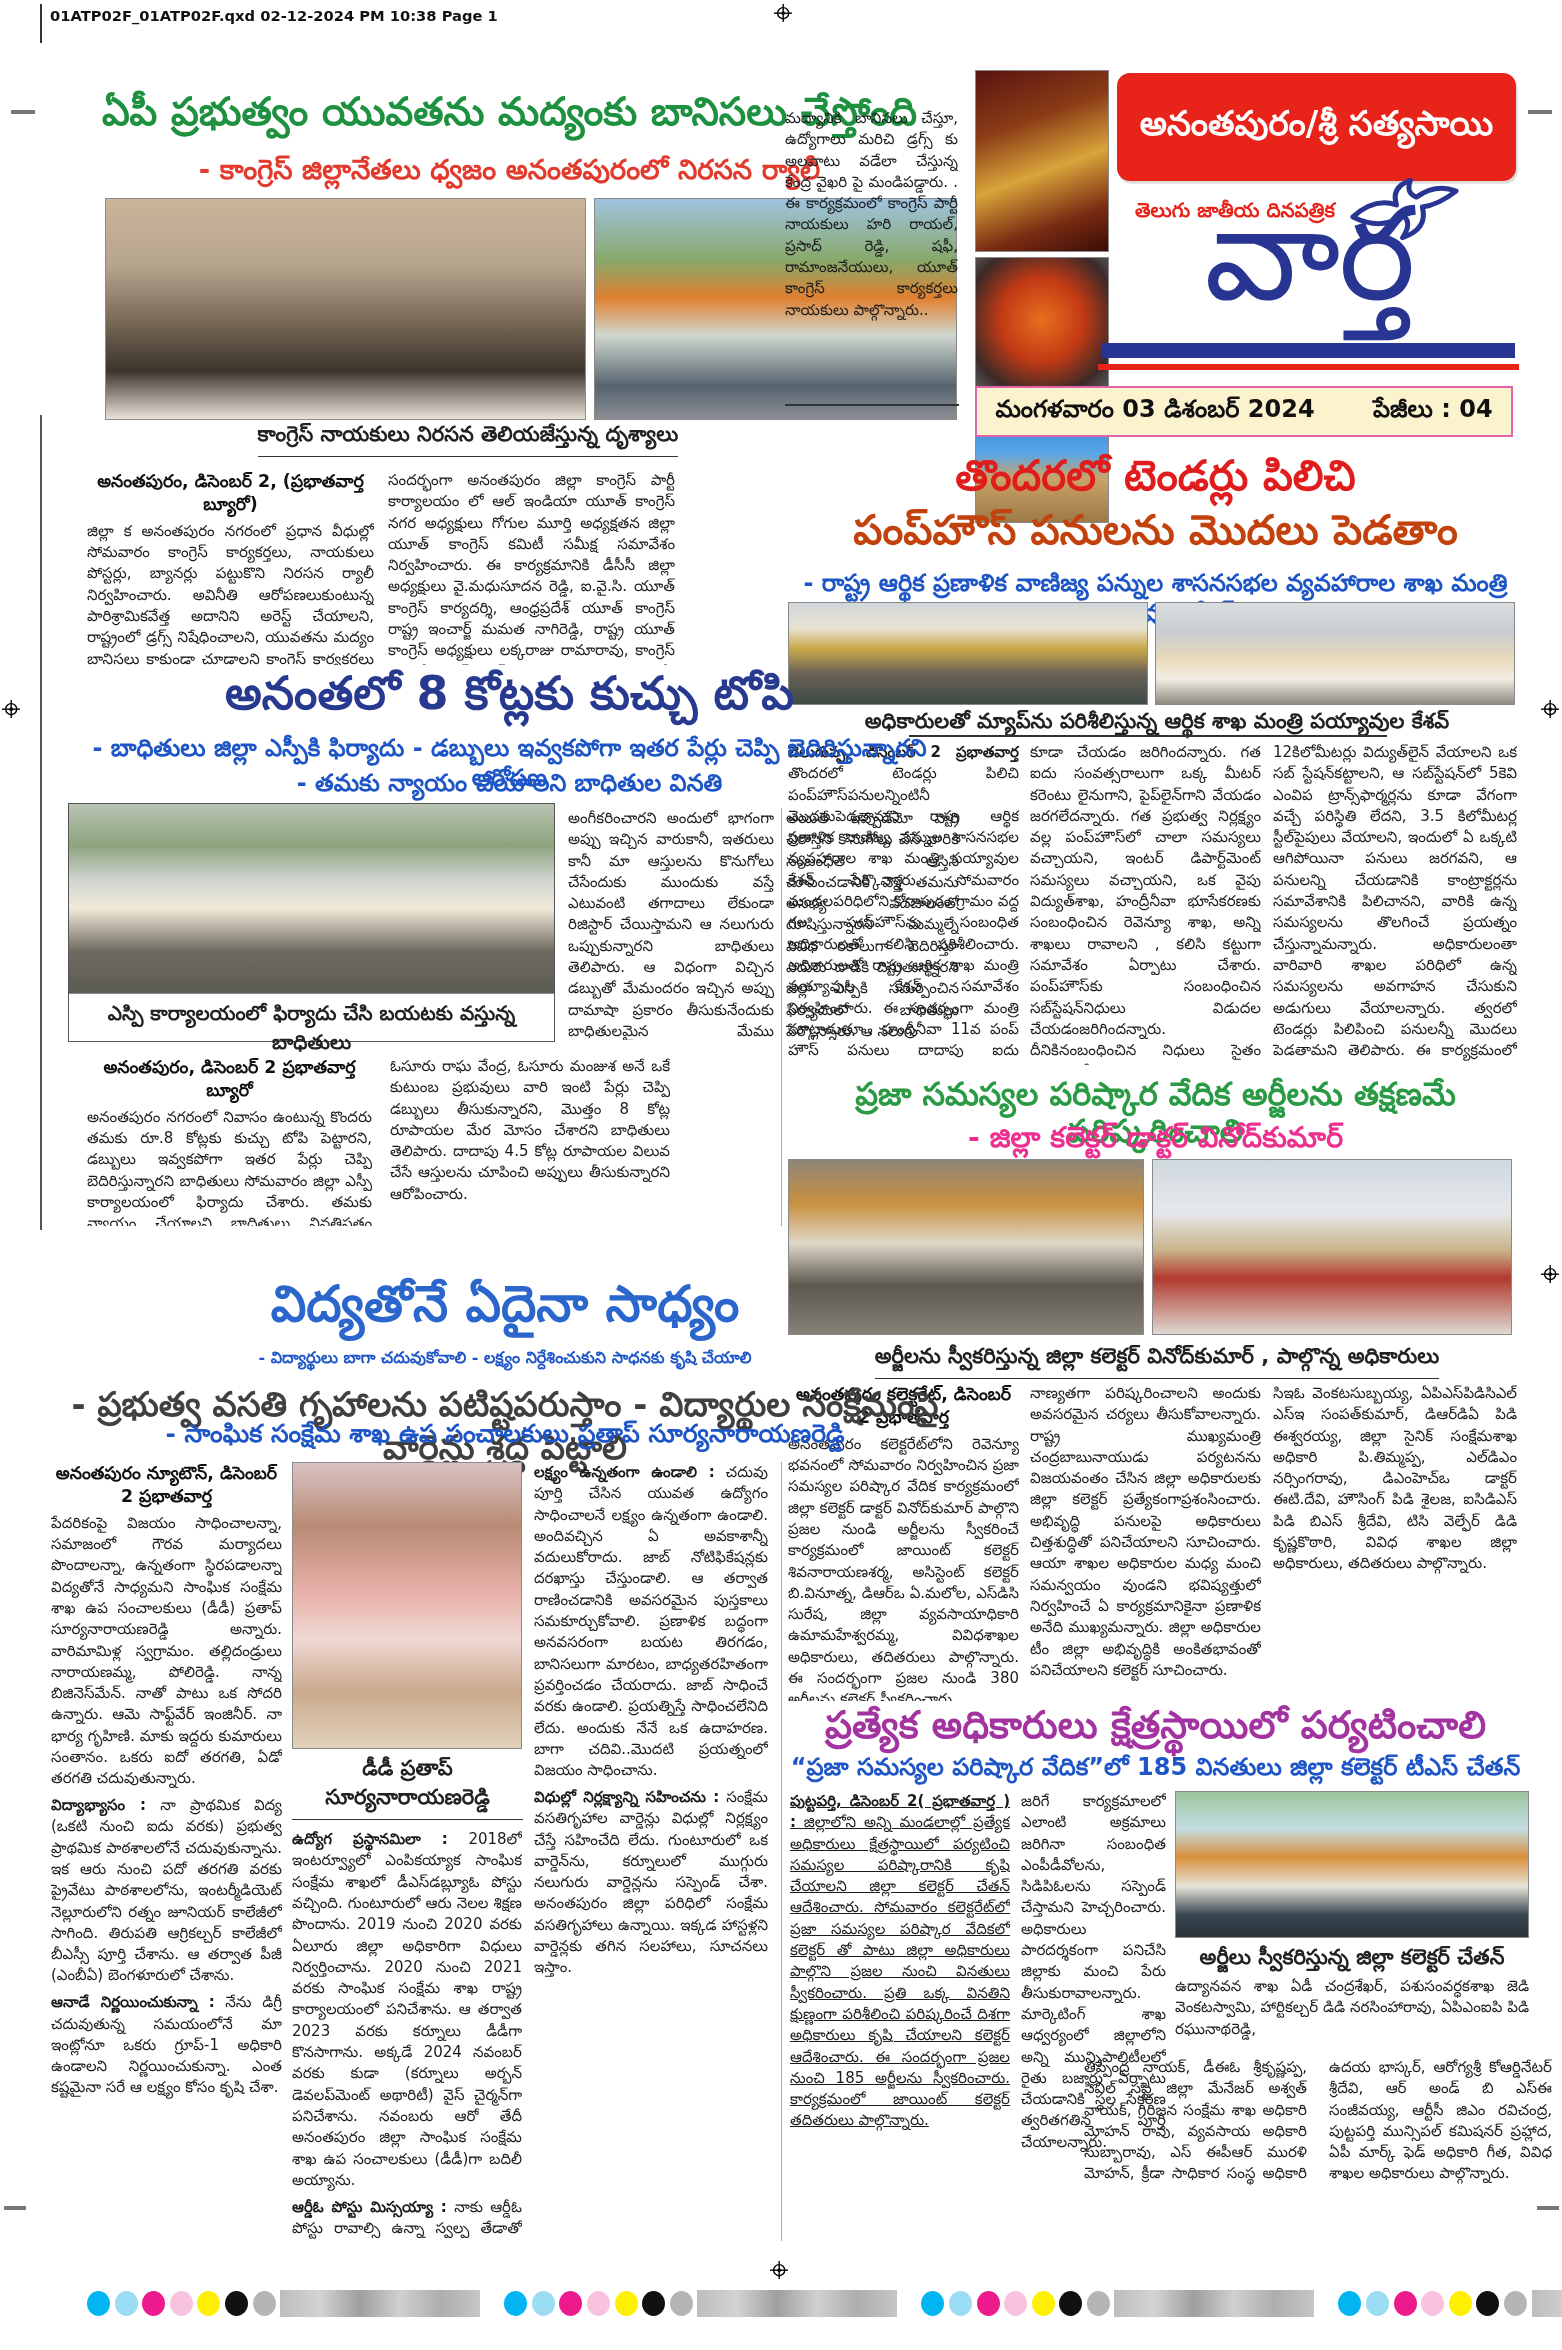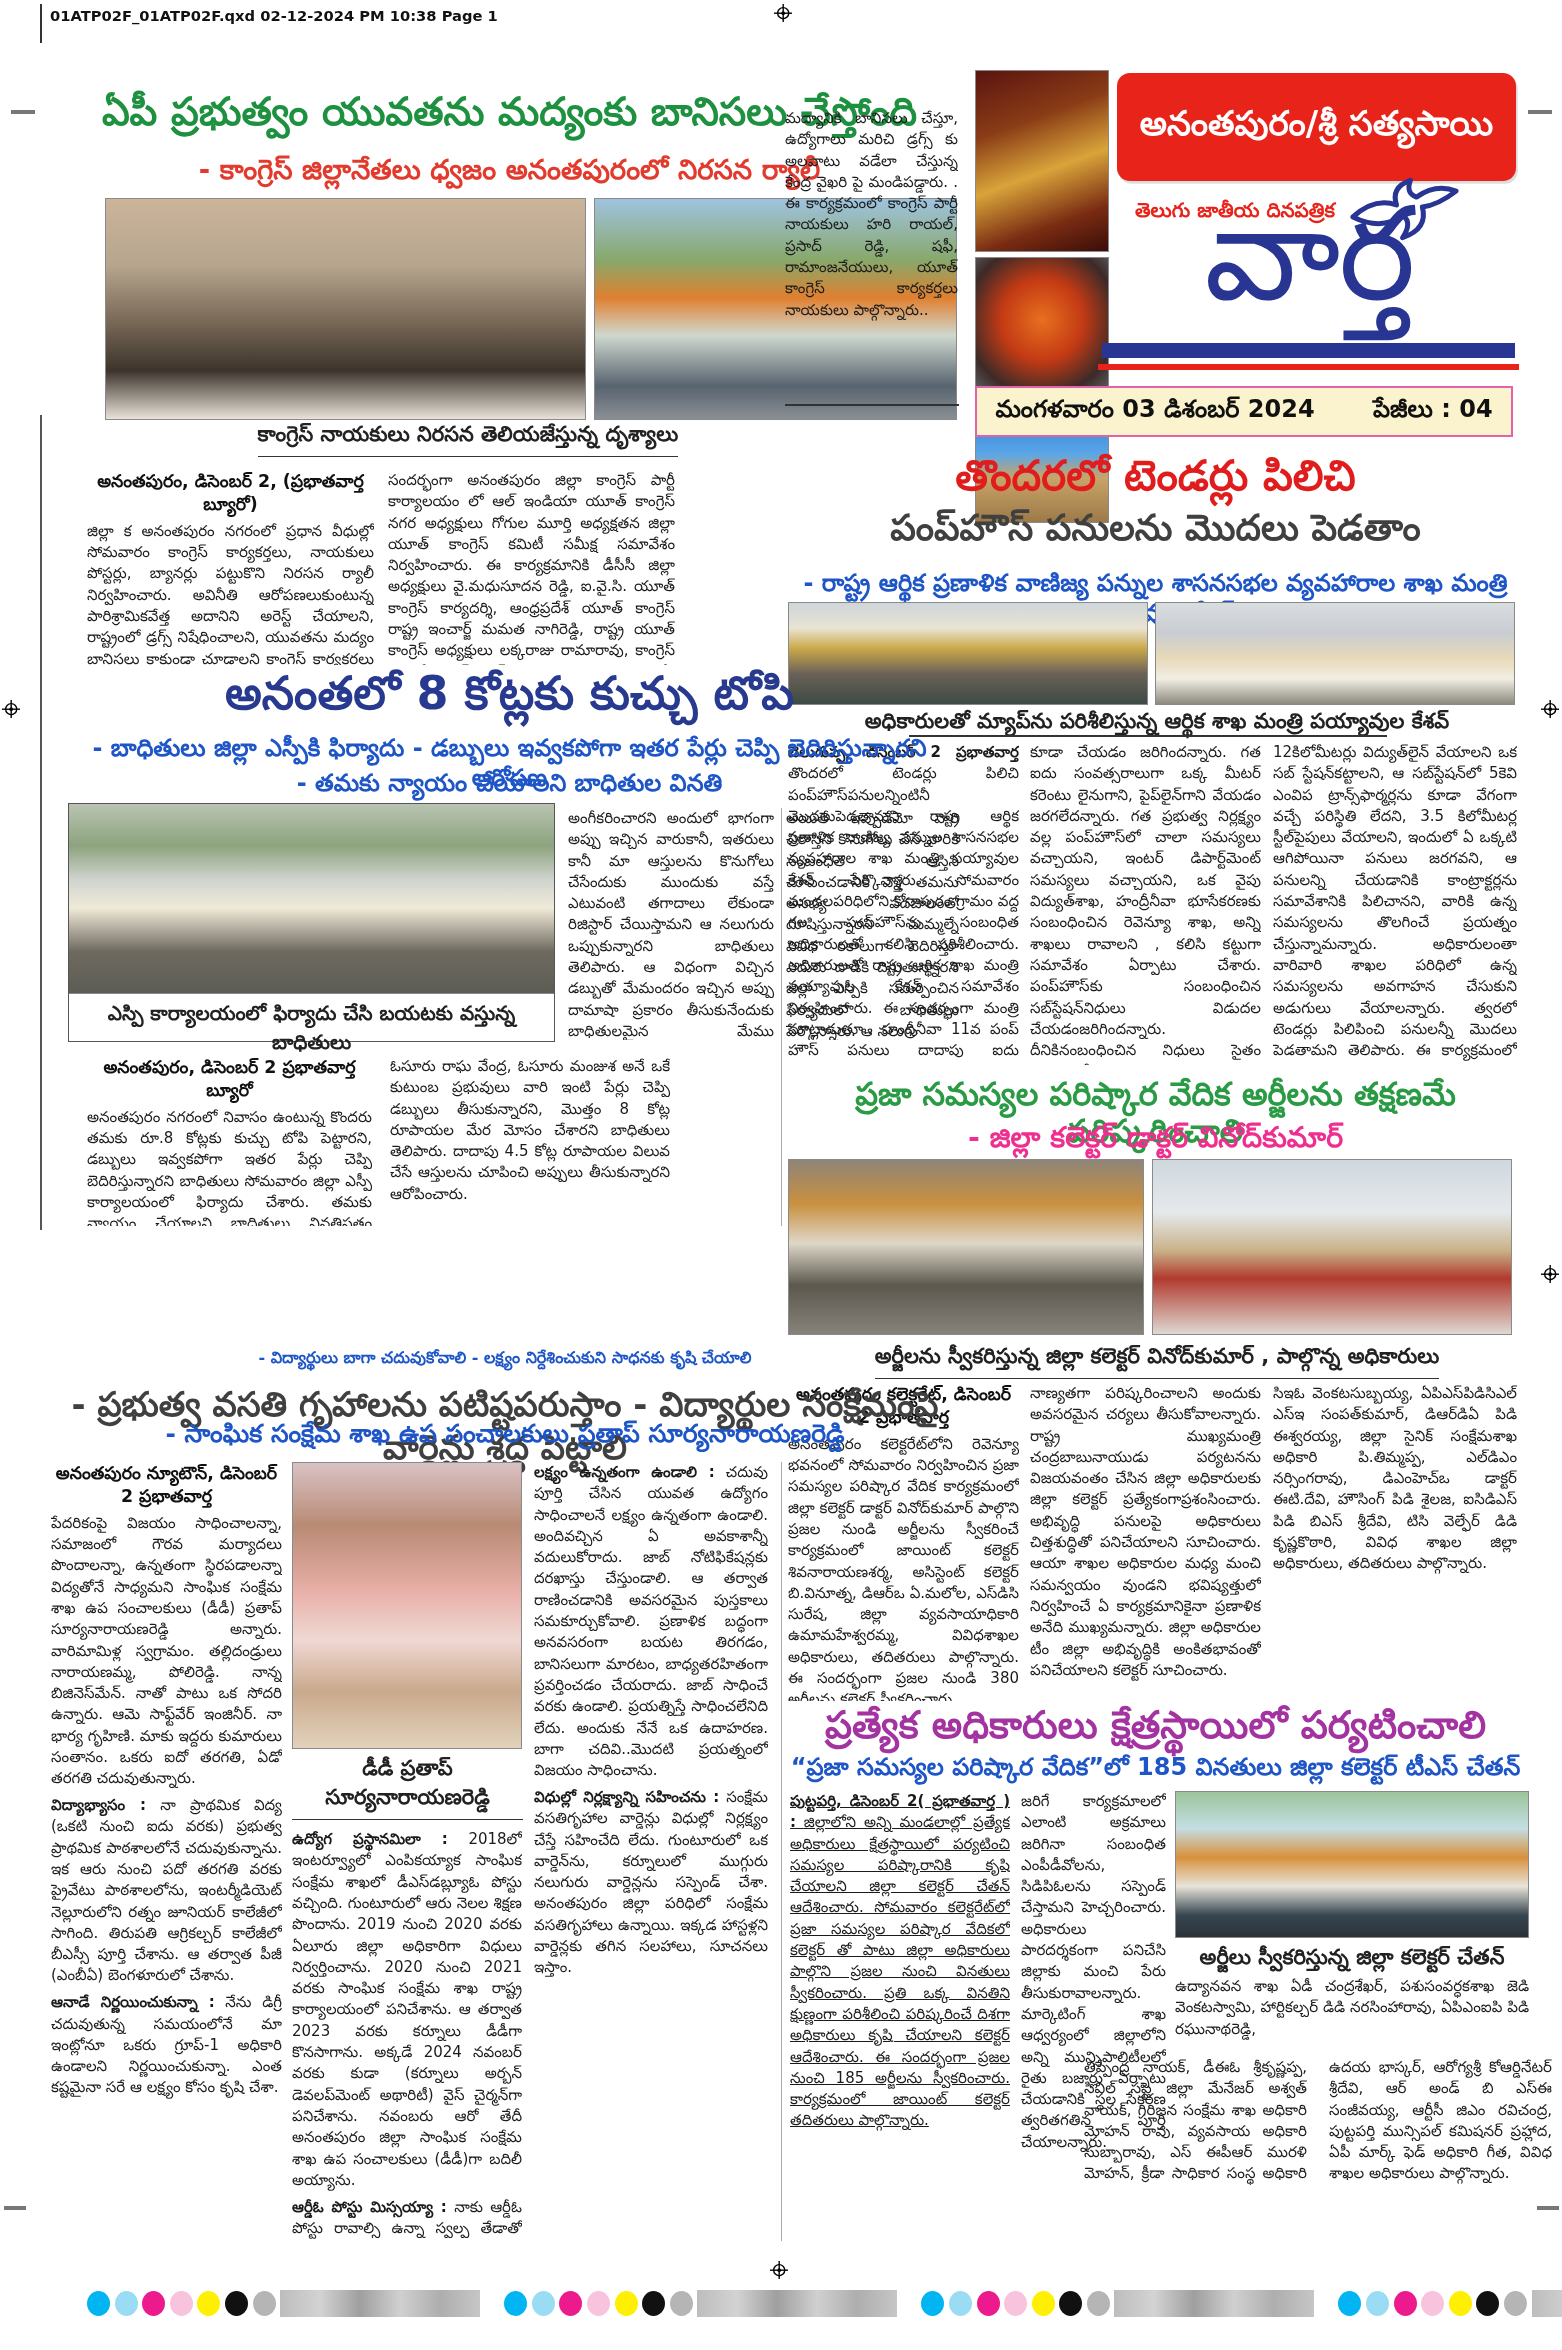--- a/index.html
+++ b/index.html
@@ -123,21 +123,21 @@
 
   <div class="abs bodycol" style="left:87px;top:470px;width:287px;height:195px;">
     <div class="dateline">అనంతపురం, డిసెంబర్ 2, (ప్రభాతవార్త బ్యూరో)</div>
     <span>జిల్లా క అనంతపురం నగరంలో ప్రధాన వీధుల్లో సోమవారం కాంగ్రెస్ కార్యకర్తలు, నాయకులు పోస్టర్లు, బ్యానర్లు పట్టుకొని నిరసన ర్యాలీ నిర్వహించారు. అవినీతి ఆరోపణలుకుంటున్న పారిశ్రామికవేత్త అదానిని అరెస్ట్ చేయాలని, రాష్ట్రంలో డ్రగ్స్ నిషేధించాలని, యువతను మద్యం బానిసలు కాకుండా చూడాలని కాంగ్రెస్ కార్యకర్తలు నినాదాలు చేస్తూ ప్రదర్శన నిర్వహించారు. ఈ</span>
   </div>
   <div class="abs bodycol" style="left:388px;top:470px;width:287px;height:195px;">సందర్భంగా అనంతపురం జిల్లా కాంగ్రెస్ పార్టీ కార్యాలయం లో ఆల్ ఇండియా యూత్ కాంగ్రెస్ నగర అధ్యక్షులు గోగుల మూర్తి అధ్యక్షతన జిల్లా యూత్ కాంగ్రెస్ కమిటీ సమీక్ష సమావేశం నిర్వహించారు. ఈ కార్యక్రమానికి డీసీసీ జిల్లా అధ్యక్షులు వై.మధుసూదన రెడ్డి, ఐ.వై.సి. యూత్ కాంగ్రెస్ కార్యదర్శి, ఆంధ్రప్రదేశ్ యూత్ కాంగ్రెస్ రాష్ట్ర ఇంచార్జ్ మమత నాగిరెడ్డి, రాష్ట్ర యూత్ కాంగ్రెస్ అధ్యక్షులు లక్కరాజు రామారావు, కాంగ్రెస్ మైనార్టీ డిపార్ట్‌మెంట్ రాష్ట్ర అధ్యక్షులు దాదాగాంధీ, డీసీసీ జిల్లా ప్రధాన</div>
   <div class="abs bodycol" style="left:785px;top:108px;width:173px;height:290px;">మద్యానికి బానిసలు చేస్తూ, ఉద్యోగాలు మరిచి డ్రగ్స్ కు అలవాటు వడేలా చేస్తున్న కేంద్ర వైఖరి పై మండిపడ్డారు. . ఈ కార్యక్రమంలో కాంగ్రెస్ పార్టీ నాయకులు హరి రాయల్, ప్రసాద్ రెడ్డి, షఫీ, రామాంజనేయులు, యూత్ కాంగ్రెస్ కార్యకర్తలు నాయకులు పాల్గొన్నారు..</div>
   <div class="abs rule" style="left:785px;top:404px;width:174px;height:1.8px;"></div>
 
   <div class="abs hl" style="left:788px;top:452px;width:735px;font-size:42px;color:#e11c1c;">తొందరలో టెండర్లు పిలిచి</div>
-  <div class="abs hl" style="left:788px;top:507px;width:735px;font-size:36px;color:#404040;">పంప్‌హౌస్ పనులను మొదలు పెడతాం</div>
+  <div class="abs hl" style="left:788px;top:507px;width:735px;font-size:41px;color:#c2410c;">పంప్‌హౌస్ పనులను మొదలు పెడతాం</div>
   <div class="abs sub" style="left:788px;top:568px;width:735px;font-size:24px;color:#1e56c8;">- రాష్ట్ర ఆర్థిక ప్రణాళిక వాణిజ్య పన్నుల శాసనసభల వ్యవహారాల శాఖ మంత్రి పయ్యావుల కేశవ్</div>
 
   <div class="abs photo" style="left:788px;top:602px;width:360px;height:103px;background:linear-gradient(180deg,#cfd6da 0%,#e9e3d2 25%,#caa94a 45%,#6b6258 70%,#3d4a44 100%);"></div>
   <div class="abs photo" style="left:1155px;top:602px;width:360px;height:103px;background:linear-gradient(180deg,#d8dde0 0%,#c9cdd1 30%,#e8d9b8 55%,#f2eee4 75%,#8c8a80 100%);"></div>
 
   <div class="abs caption" style="left:808px;top:709px;width:698px;font-size:21px;">అధికారులతో మ్యాప్‌ను పరిశీలిస్తున్న ఆర్థిక శాఖ మంత్రి పయ్యావుల కేశవ్</div>
   <div class="abs rule" style="left:909px;top:735px;width:478px;height:1.8px;"></div>
 
   <div class="abs bodycol" style="left:788px;top:742px;width:231px;height:323px;">
     <b class="inline-date">బెలుగుప్ప, డిసెంబర్ 2 ప్రభాతవార్త</b>
@@ -175,20 +175,21 @@
     <span class="cap-underline">అర్జీలను స్వీకరిస్తున్న జిల్లా కలెక్టర్ వినోద్‌కుమార్ ,  పాల్గొన్న అధికారులు</span>
   </div>
 
   <div class="abs bodycol" style="left:788px;top:1383px;width:231px;height:318px;">
     <div class="dateline">అనంతపురం కలెక్టరేట్, డిసెంబర్ 2 ప్రభాతవార్త</div>
     <span>అనంతపురం కలెక్టరేట్‌లోని రెవెన్యూ భవనంలో సోమవారం నిర్వహించిన ప్రజా సమస్యల పరిష్కార వేదిక కార్యక్రమంలో జిల్లా కలెక్టర్ డాక్టర్ వినోద్‌కుమార్ పాల్గొని ప్రజల నుండి అర్జీలను స్వీకరించే కార్యక్రమంలో జాయింట్ కలెక్టర్ శివనారాయణశర్మ, అసిస్టెంట్ కలెక్టర్ బి.వినూత్న, డిఆర్ఒ ఏ.మలోల, ఎస్‌డిసి సురేష, జిల్లా వ్యవసాయాధికారి ఉమామహేశ్వరమ్మ, వివిధశాఖల అధికారులు, తదితరులు పాల్గొన్నారు. ఈ సందర్భంగా ప్రజల నుండి 380 అర్జీలను కలెక్టర్ స్వీకరించారు.</span>
   </div>
   <div class="abs bodycol" style="left:1030px;top:1383px;width:231px;height:318px;">నాణ్యతగా పరిష్కరించాలని అందుకు అవసరమైన చర్యలు తీసుకోవాలన్నారు. రాష్ట్ర ముఖ్యమంత్రి చంద్రబాబునాయుడు పర్యటనను విజయవంతం చేసిన జిల్లా అధికారులకు జిల్లా కలెక్టర్ ప్రత్యేకంగాప్రశంసించారు. అభివృద్ధి పనులపై అధికారులు చిత్తశుద్ధితో పనిచేయాలని సూచించారు. ఆయా శాఖల అధికారుల మధ్య మంచి సమన్వయం వుండని భవిష్యత్తులో నిర్వహించే ఏ కార్యక్రమానికైనా ప్రణాళిక అనేది ముఖ్యమన్నారు. జిల్లా అధికారుల టీం జిల్లా అభివృద్ధికి అంకితభావంతో పనిచేయాలని కలెక్టర్ సూచించారు.</div>
   <div class="abs bodycol" style="left:1273px;top:1383px;width:244px;height:318px;">సిఇఓ వెంకటసుబ్బయ్య, ఏపిఎస్‌పిడిసిఎల్ ఎస్‌ఇ సంపత్‌కుమార్, డిఆర్‌డిఏ పిడి ఈశ్వరయ్య, జిల్లా సైనిక్ సంక్షేమశాఖ అధికారి పి.తిమ్మప్ప, ఎల్‌డిఎం నర్సింగరావు, డిఎంహెచ్ఒ డాక్టర్ ఈటి.దేవి, హౌసింగ్ పిడి శైలజ, ఐసిడిఎస్ పిడి బిఎస్ శ్రీదేవి, టిసి వెల్ఫేర్ డిడి కృష్ణకొఠారి, వివిధ శాఖల జిల్లా అధికారులు, తదితరులు పాల్గొన్నారు.</div>
 
+  <div class="abs hl" style="left:55px;top:1276px;width:900px;font-size:50px;color:#2a66cc;">విద్యతోనే ఏదైనా సాధ్యం</div>
   <div class="abs sub" style="left:55px;top:1348px;width:900px;font-size:16px;color:#1e56c8;">- విద్యార్థులు బాగా చదువుకోవాలి - లక్ష్యం నిర్దేశించుకుని సాధనకు కృషి చేయాలి</div>
   <div class="abs sub" style="left:55px;top:1383px;width:900px;font-size:34px;color:#404040;text-align:center;">- ప్రభుత్వ వసతి గృహాలను పటిష్టపరుస్తాం - విద్యార్థుల సంక్షేమంపై వార్డెన్లు శ్రద్ధ పెట్టాలి</div>
   <div class="abs sub" style="left:55px;top:1418px;width:900px;font-size:25px;color:#1e56c8;">- సాంఘిక సంక్షేమ శాఖ ఉప సంచాలకులు ప్రతాప్ సూర్యనారాయణరెడ్డి</div>
 
   <div class="abs bodycol" style="left:51px;top:1462px;width:231px;height:779px;">
     <div class="dateline">అనంతపురం న్యూటౌన్, డిసెంబర్ 2 ప్రభాతవార్త</div>
     <p class="bp">పేదరికంపై విజయం సాధించాలన్నా, సమాజంలో గౌరవ మర్యాదలు పొందాలన్నా, ఉన్నతంగా స్థిరపడాలన్నా విద్యతోనే సాధ్యమని సాంఘిక సంక్షేమ శాఖ ఉప సంచాలకులు (డీడీ) ప్రతాప్ సూర్యనారాయణరెడ్డి అన్నారు. వారిమామిళ్ల స్వగ్రామం. తల్లిదండ్రులు నారాయణమ్మ, పోలిరెడ్డి. నాన్న బిజినెస్‌మేన్. నాతో పాటు ఒక సోదరి ఉన్నారు. ఆమె సాఫ్ట్‌వేర్ ఇంజినీర్. నా భార్య గృహిణి. మాకు ఇద్దరు కుమారులు సంతానం. ఒకరు ఐదో తరగతి, ఏడో తరగతి చదువుతున్నారు.</p>
     <p class="bp"><b class="sec-head">విద్యాభ్యాసం :</b> <span>నా ప్రాథమిక విద్య (ఒకటి నుంచి ఐదు వరకు) ప్రభుత్వ ప్రాథమిక పాఠశాలలోనే చదువుకున్నాను. ఇక ఆరు నుంచి పదో తరగతి వరకు ప్రైవేటు పాఠశాలలోను, ఇంటర్మీడియెట్ నెల్లూరులోని రత్నం జూనియర్ కాలేజీలో సాగింది. తిరుపతి ఆగ్రికల్చర్ కాలేజీలో బీఎస్సీ పూర్తి చేశాను. ఆ తర్వాత పీజీ (ఎంబీఏ) బెంగళూరులో చేశాను.</span></p>
     <p class="bp"><b class="sec-head">ఆనాడే నిర్ణయించుకున్నా :</b> <span>నేను డిగ్రీ చదువుతున్న సమయంలోనే మా ఇంట్లోనూ ఒకరు గ్రూప్-1 అధికారి ఉండాలని నిర్ణయించుకున్నా. ఎంత కష్టమైనా సరే ఆ లక్ష్యం కోసం కృషి చేశా.</span></p>
   </div>

